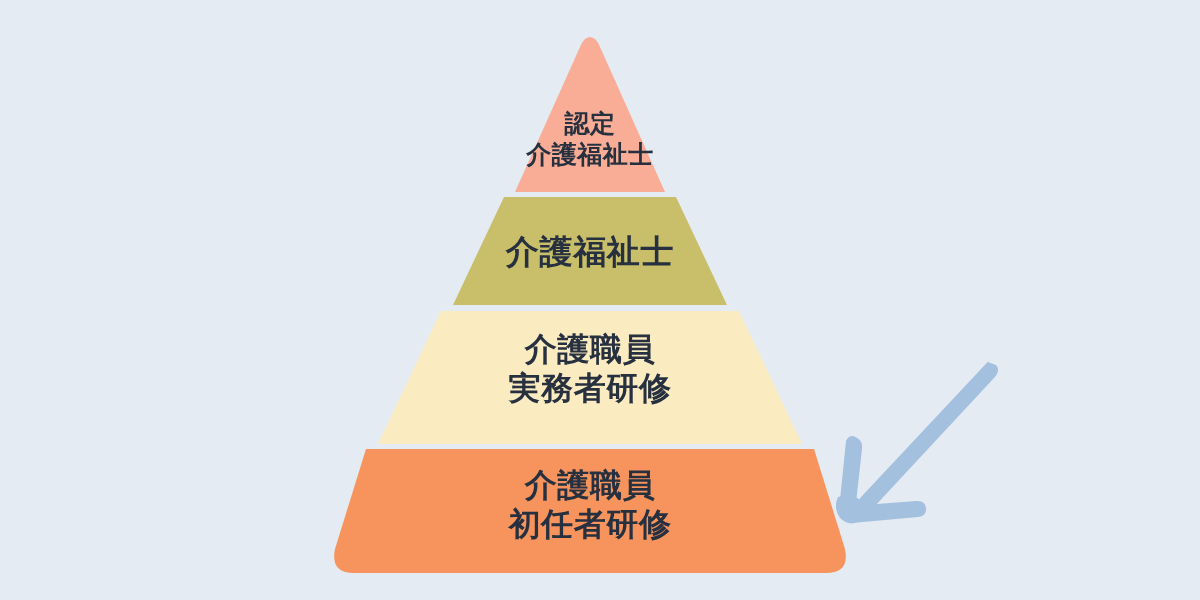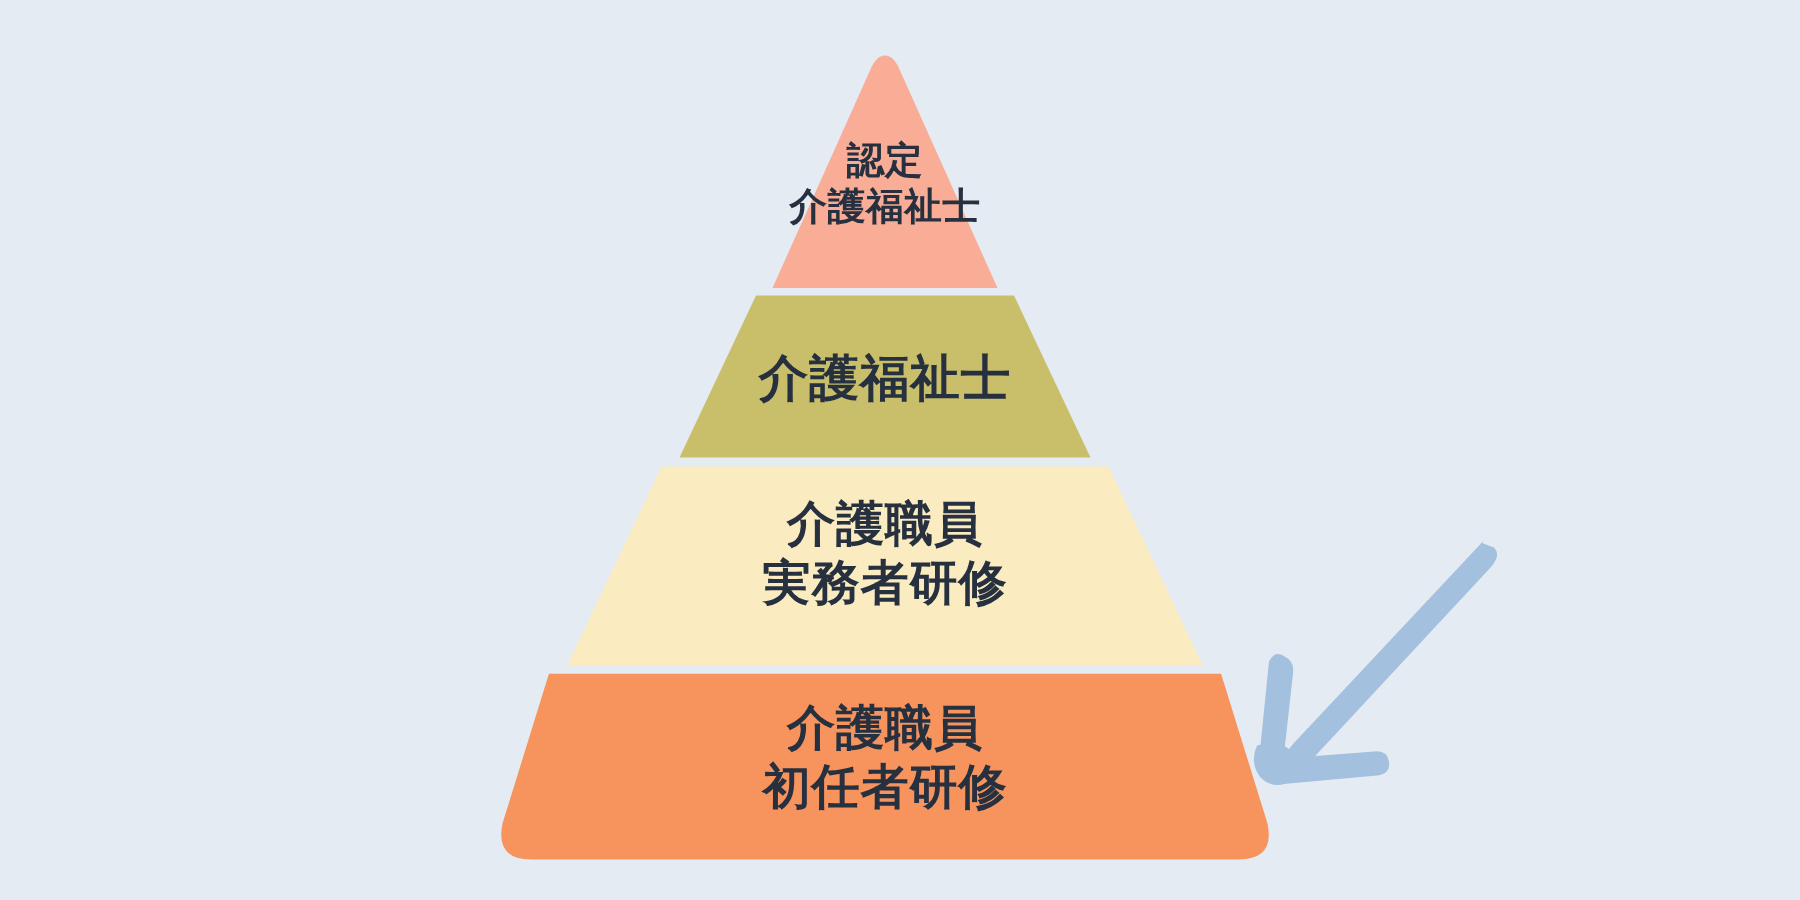--- a/index.html
+++ b/index.html
@@ -31,21 +31,21 @@
     color: #26303F;
     font-weight: 700;
     line-height: 1.22;
     letter-spacing: 0.02em;
     white-space: pre-line;
     pointer-events: none;
     font-family: "DejaVu Sans", "Liberation Sans", sans-serif;
   }
   #tier-1-label {
     left: 440px;
-    top: 92px;
+    top: 109px;
     width: 300px;
     font-size: 25px;
   }
   #tier-2-label {
     left: 440px;
     top: 232px;
     width: 300px;
     font-size: 33px;
   }
   #tier-3-label {

